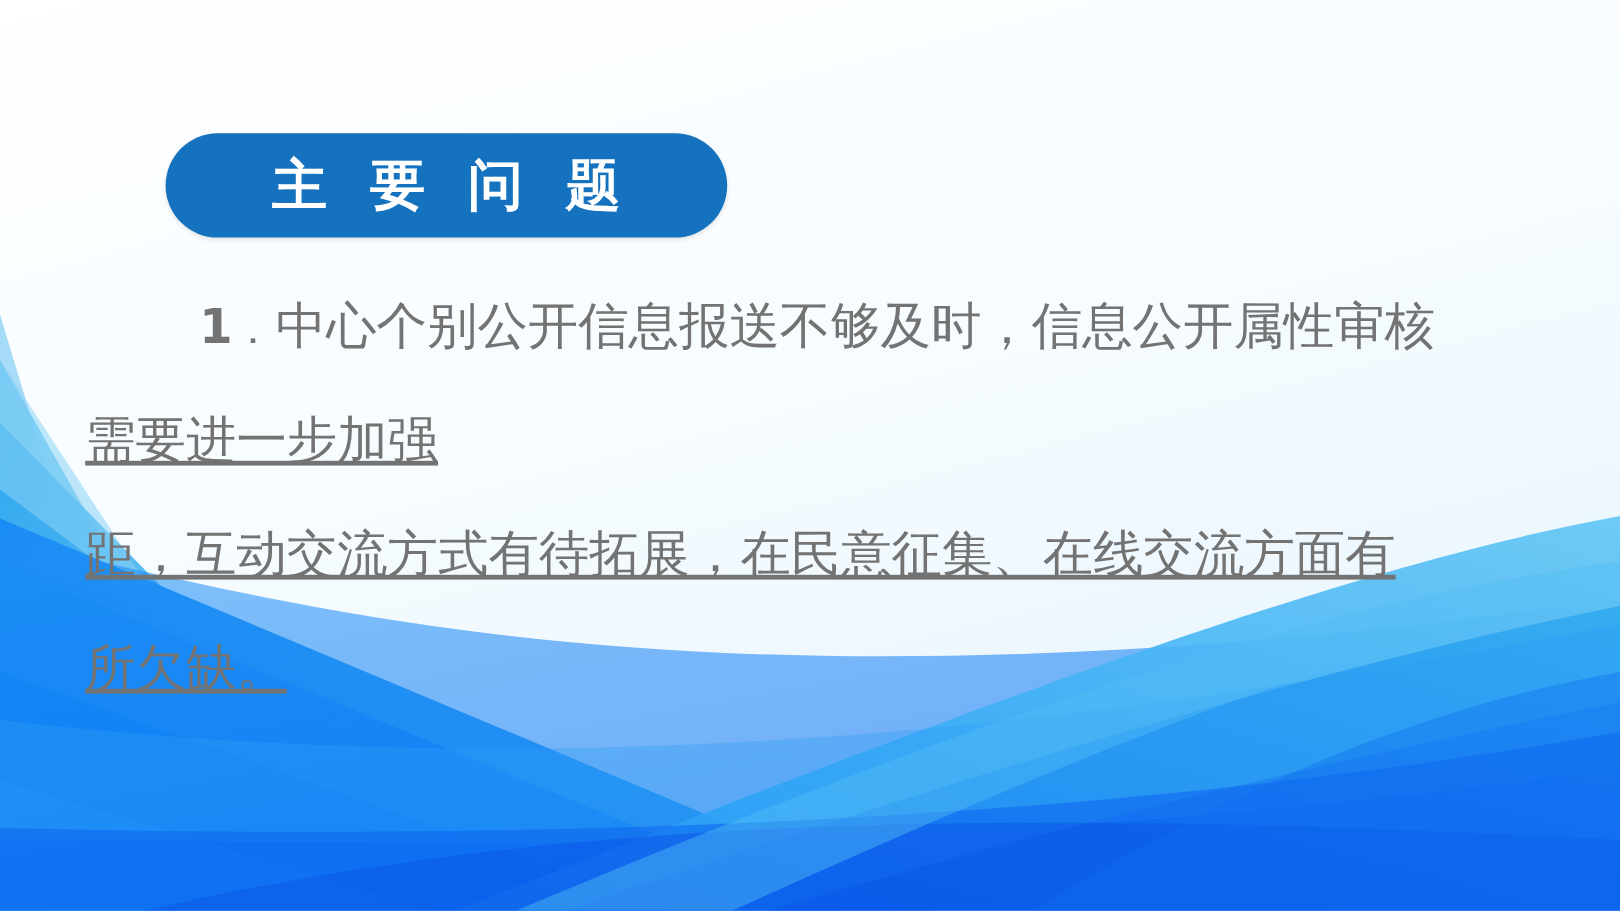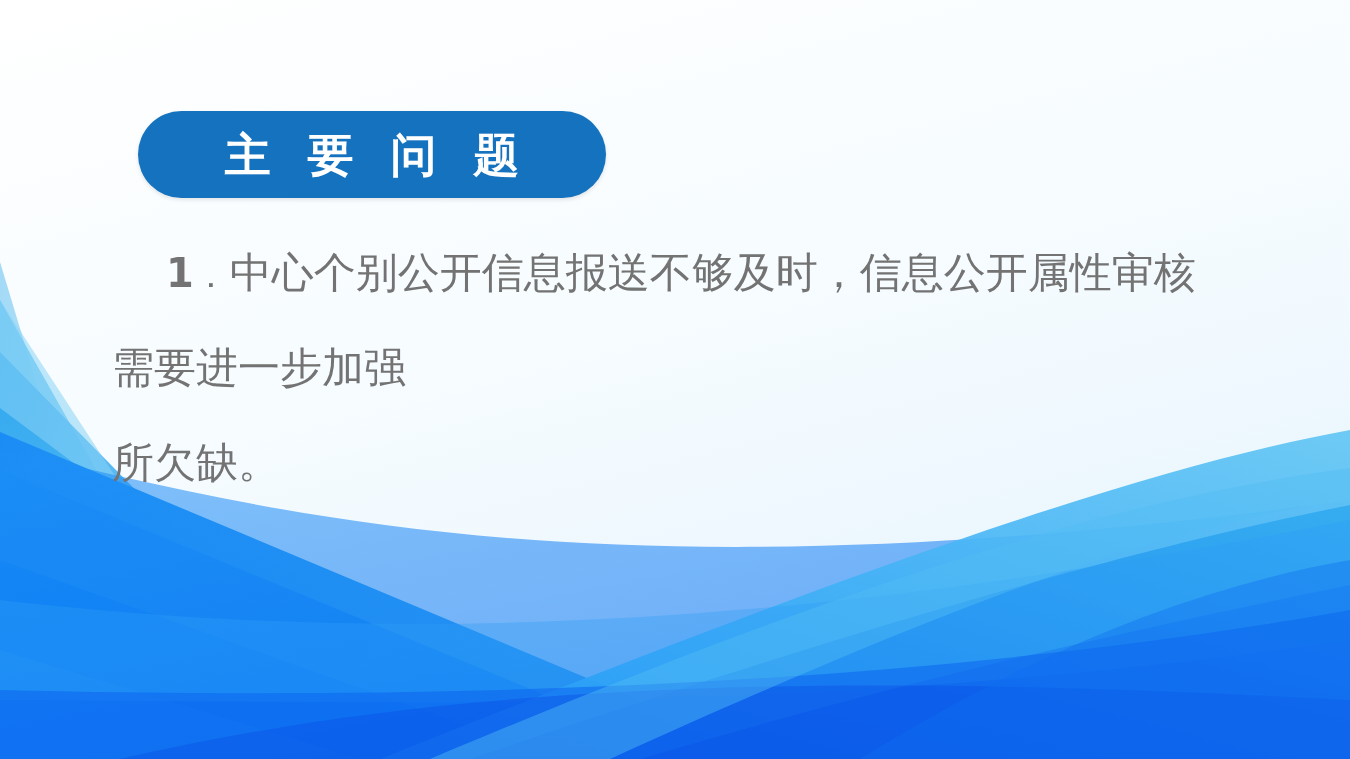--- a/index.html
+++ b/index.html
@@ -36,21 +36,21 @@
     width: 468px;
     height: 87px;
     border-radius: 44px;
     background: #1572be;
     display: flex;
     align-items: center;
     justify-content: center;
     box-shadow: 0 2px 4px rgba(0,0,0,0.10);
   }
   #title-badge-text {
-    font-family: Liberation Sans, sans-serif;
+    font-family: Liberation Serif, serif;
     font-weight: bold;
     font-size: 46px;
     letter-spacing: 12px;
     color: #ffffff;
     text-indent: 12px;
     line-height: 1;
     white-space: nowrap;
   }
 
   
@@ -72,21 +72,21 @@
   .text-line .marker {
     font-family: "DejaVu Sans", "Liberation Sans", sans-serif;
     font-weight: bold;
     font-size: 40px;
   }
   .text-line .sep {
     font-size: 34px;
     letter-spacing: 2px;
   }
   .indent { padding-left: 166px; }
-  .noindent { padding-left: 112px; }
+  .noindent { padding-left: 71px; text-decoration: underline; }
 </style>
 </head>
 <body>
 
 <div id="slide">
 
   <svg id="bg-art" viewBox="0 0 1350 759" preserveAspectRatio="none">
     <defs>
       <linearGradient id="gTop" x1="0" y1="0" x2="0.45" y2="1">
         <stop offset="0%" stop-color="#ffffff"></stop>
@@ -162,20 +162,23 @@
 
     <div class="text-line indent">
       <span class="marker">1</span><span class="sep">．</span><span>中心个别公开信息报送不够及时，信息公开属性审核</span>
     </div>
 
     <div class="text-line noindent">
       <span>需要进一步加强</span>
     </div>
 
 
+    <div class="text-line noindent">
+      <span>距，互动交流方式有待拓展，在民意征集、在线交流方面有</span>
+    </div>
 
     <div class="text-line noindent">
       <span>所欠缺。</span>
     </div>
 
   </div>
 
 </div>
 
 </body></html>

